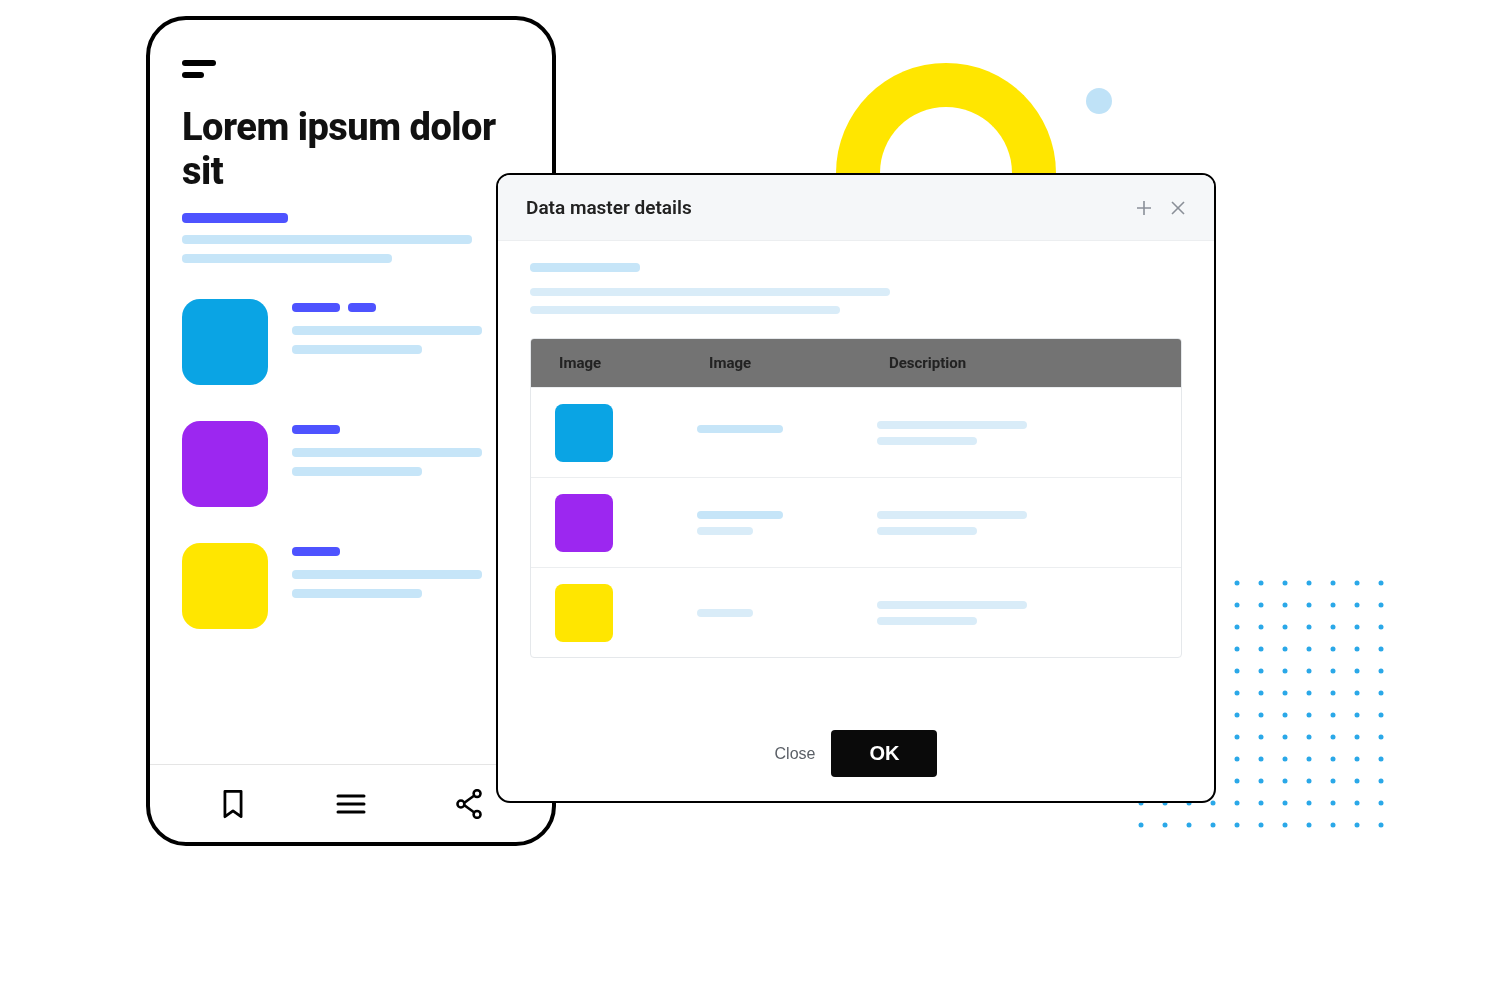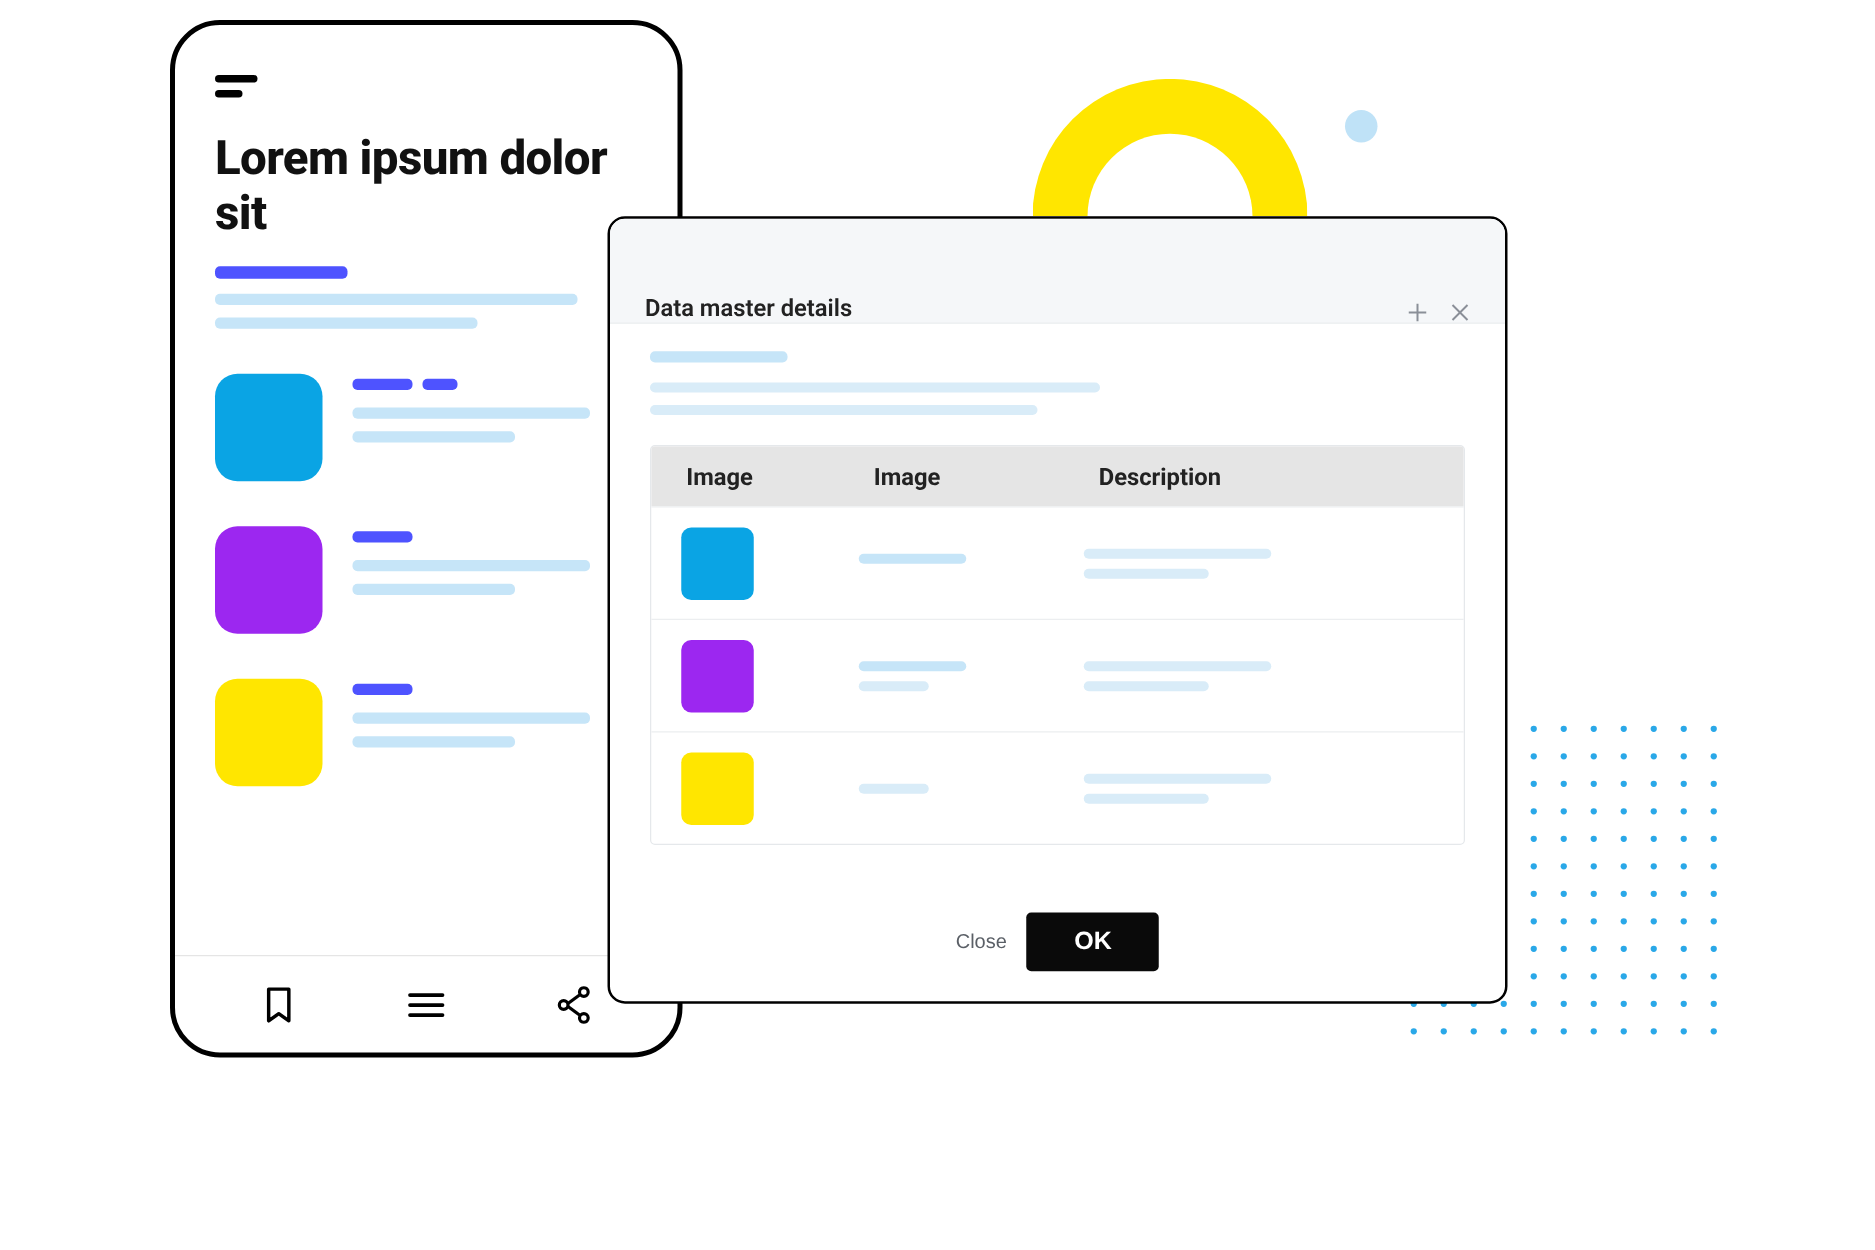--- a/index.html
+++ b/index.html
@@ -7,21 +7,21 @@
       width: 1500px;
       height: 1000px;
       font-family: -apple-system, BlinkMacSystemFont, "Segoe UI", Roboto, sans-serif;
       background: #ffffff;
       position: relative;
       overflow: hidden;
     }
 
     .stage {
       position: absolute;
-      left: 116px;
+      left: 126px;
       top: 8px;
       width: 1200px;
       height: 870px;
     }
 
     
     .phone {
       position: absolute;
       left: 20px;
       top: 8px;
@@ -97,23 +97,23 @@
       background: #fff;
       border: 2px solid #000;
       border-radius: 14px;
       display: flex;
       flex-direction: column;
       overflow: hidden;
     }
     .dialog-header {
       background: #f5f7f9;
       border-bottom: 1px solid #eceef0;
-      height: 84px;
+      height: 66px;
       display: flex;
-      align-items: flex-end;
+      align-items: center;
       padding: 0 28px;
     }
     .dialog-title {
       font-size: 19px;
       font-weight: 600;
       color: #222;
       flex: 1;
     }
     .dialog-header .hicon {
       width: 16px; height:16px;
@@ -136,23 +136,23 @@
       display: grid;
       grid-template-columns: 150px 180px 1fr;
       align-items: center;
       min-height: 90px;
       padding: 12px 16px;
       border-top: 1px solid #eceef0;
     }
     .drow:first-child { border-top:none; }
     .dhead {
       min-height: 48px;
-      background: #e5e5e5;
+      background: #737373;
       font-weight: 700;
-      font-size: 19px;
+      font-size: 15px;
       color: #222;
     }
     .dhead .col { padding-left: 12px;}
     .dthumb { width:58px; height:58px; border-radius:8px; margin-left:8px;}
     .dcell .sk1 { width:86px; height:8px; border-radius:4px; background:#c6e5f8; margin-bottom:8px;}
     .dcell .sk2 { width:56px; height:8px; border-radius:4px; background:#d9ecf8;}
     .dcell .dk1 { width:150px; height:8px; border-radius:4px; background:#d9ecf8; margin-bottom:8px;}
     .dcell .dk2 { width:100px; height:8px; border-radius:4px; background:#d9ecf8;}
 
     .dialog-footer {

